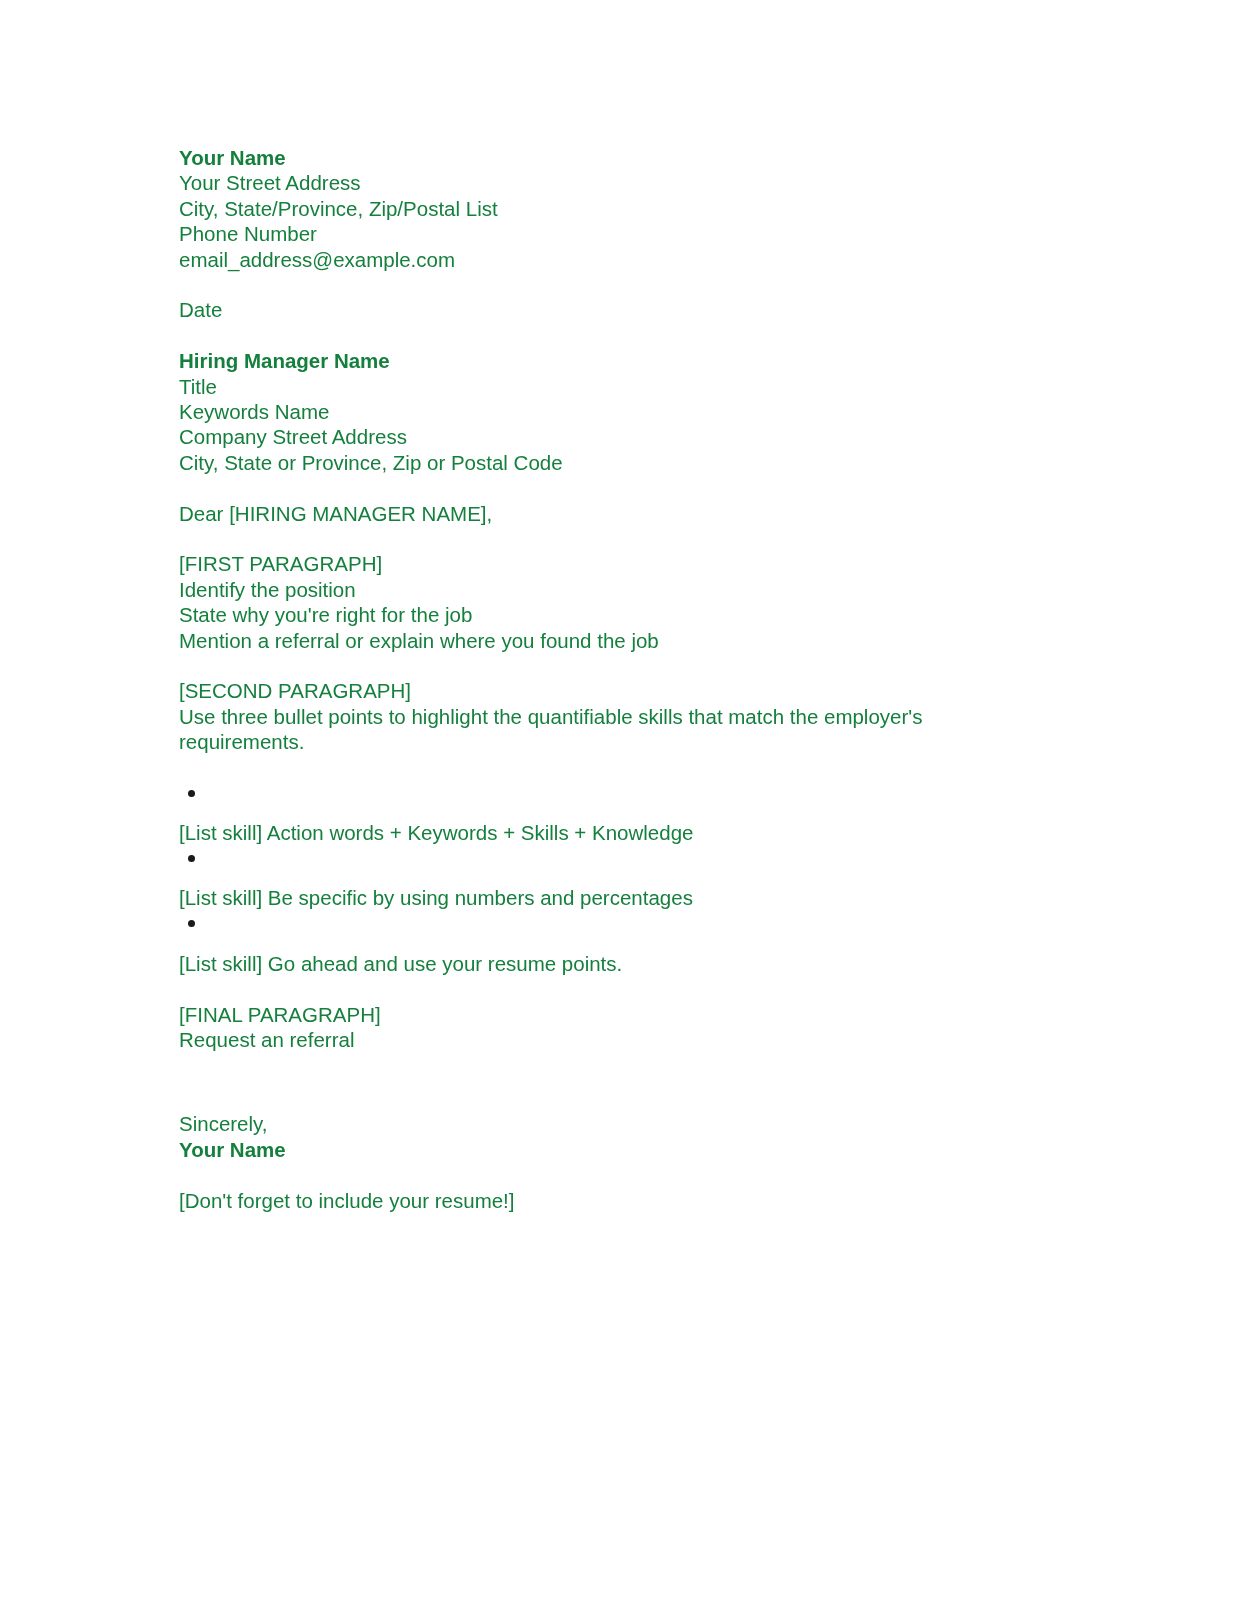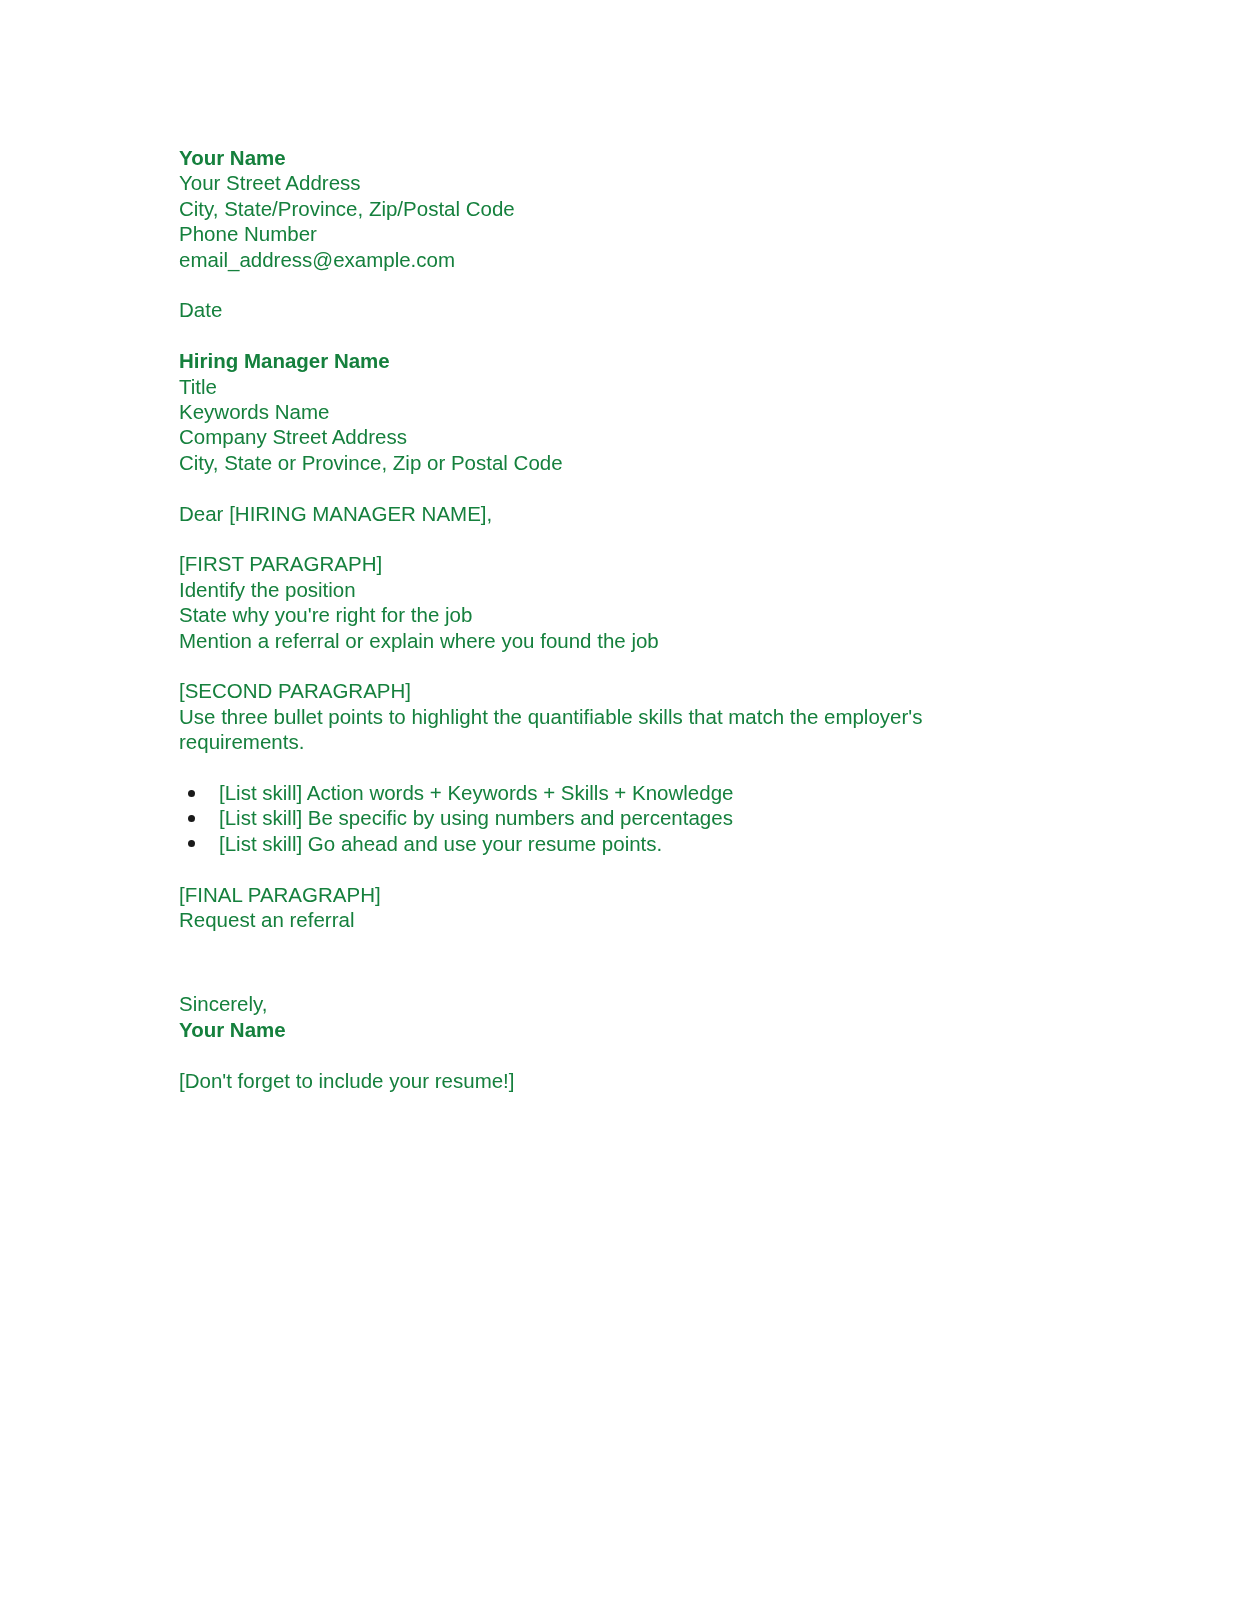--- a/index.html
+++ b/index.html
@@ -26,20 +26,21 @@
   .bold {
     font-weight: bold;
   }
   
   .mt1 { margin-top: 25.4px; }
   
   .mt2 { margin-top: 59px; }
   .bullet-row {
     display: flex;
     align-items: flex-start;
+    flex-direction: column;
   }
   .bullet-marker {
     flex: 0 0 40px;
     box-sizing: border-box;
     padding-left: 9px;
   }
   .bullet-dot {
     display: block;
     width: 7px;
     height: 7px;
@@ -52,21 +53,21 @@
   }
 </style>
 </head>
 <body>
 
 <div class="page">
 
   <div class="block">
     <div class="line bold">Your Name</div>
     <div class="line">Your Street Address</div>
-    <div class="line">City, State/Province, Zip/Postal Code</div>
+    <div class="line">City, State/Province, Zip/Postal List</div>
     <div class="line">Phone Number</div>
     <div class="line">email_address@example.com</div>
   </div>
 
   <div class="block mt1">
     <div class="line">Date</div>
   </div>
 
   <div class="block mt1">
     <div class="line bold">Hiring Manager Name</div>

